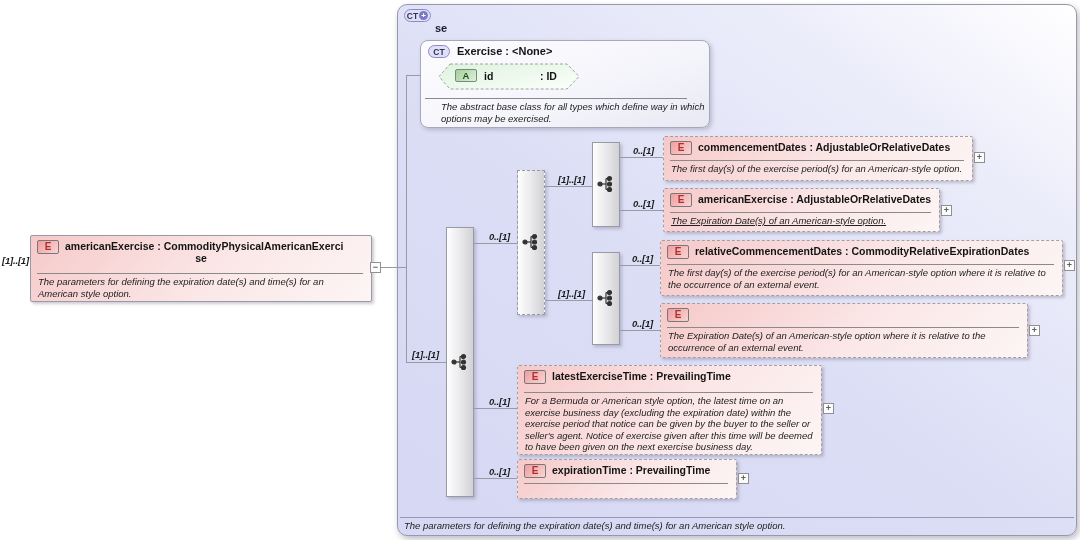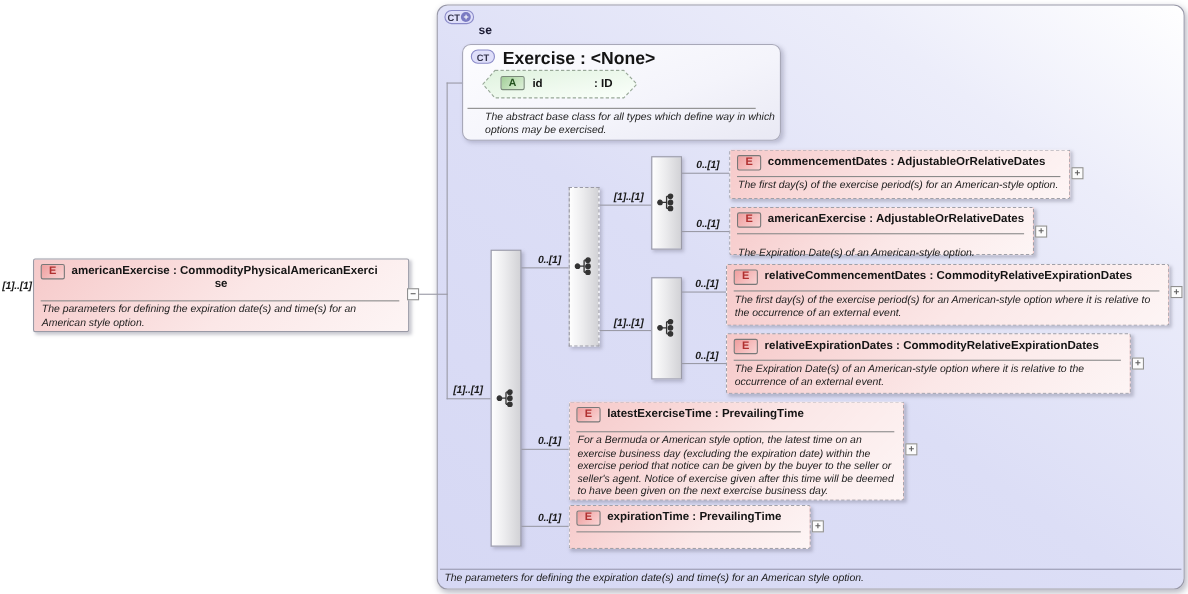--- a/index.html
+++ b/index.html
@@ -88,21 +88,21 @@
 
   <div class="hl" style="left:381px;top:267px;width:26px;"></div>
   <div class="vl" style="left:406px;top:75px;height:288px;"></div>
   <div class="hl" style="left:406px;top:75px;width:33px;"></div>
   <div class="hl" style="left:406px;top:362px;width:40px;"></div>
 
   <div id="base-box">
     <div class="ct-badge" style="left:7px;top:4px;width:22px;height:13px;">
       <span>CT</span>
     </div>
-    <div class="ct-title" style="left:36px;top:4px;font-size:16px;color:#141414;">Exercise : &lt;None&gt;</div>
+    <div class="ct-title" style="left:36px;top:4px;font-size:11px;color:#141414;">Exercise : &lt;None&gt;</div>
     <div style="position:absolute;left:4px;top:57px;width:262px;height:1px;background:#8a8a8a;top:57px;"></div>
     <div style="position:absolute;left:4px;top:60px;width:274px;font:italic 9.5px/11.5px 'Liberation Sans',sans-serif;color:#222;margin-left:16px;">The abstract base class for all types which define way in which options may be exercised.</div>
   </div>
 
   <svg style="position:absolute;left:438px;top:63px;" width="142" height="27">
     <defs>
       <linearGradient id="hexg" x1="0" y1="0" x2="1" y2="1">
         <stop offset="0" stop-color="#dff2de"></stop>
           <stop offset="1" stop-color="#fbfffb"></stop>
       </linearGradient>
@@ -190,37 +190,36 @@
     <span class="esep" style="top:23px;width:294px;"></span>
     <span class="edesc" style="top:26px;width:296px;">The first day(s) of the exercise period(s) for an American-style option.</span>
   </div>
   <div class="toggle" style="left:974px;top:152px;">+</div>
 
   <div class="lbl" style="left:633px;top:198px;">0..[1]</div>
   <div class="ebox" style="left:663px;top:188px;width:277px;height:44px;">
     <span class="ebadge">E</span>
     <span class="etitle">americanExercise : AdjustableOrRelativeDates</span>
     <span class="esep" style="top:23px;width:261px;"></span>
-    <span class="edesc" style="top:36px;width:263px;">The Expiration Date(s) of an American-style option.</span>
+    <span class="edesc" style="top:26px;width:263px;text-decoration:underline;">The Expiration Date(s) of an American-style option.</span>
   </div>
   <div class="toggle" style="left:941px;top:205px;">+</div>
 
   <div class="lbl" style="left:632px;top:253px;">0..[1]</div>
   <div class="ebox" style="left:660px;top:240px;width:403px;height:56px;">
     <span class="ebadge">E</span>
     <span class="etitle">relativeCommencementDates : CommodityRelativeExpirationDates</span>
     <span class="esep" style="top:23px;width:387px;"></span>
     <span class="edesc" style="top:26px;width:389px;">The first day(s) of the exercise period(s) for an American-style option where it is relative to the occurrence of an external event.</span>
   </div>
   <div class="toggle" style="left:1064px;top:260px;">+</div>
 
   <div class="lbl" style="left:632px;top:318px;">0..[1]</div>
   <div class="ebox" style="left:660px;top:303px;width:368px;height:55px;">
     <span class="ebadge">E</span>
-    <span class="etitle">relativeExpirationDates : CommodityRelativeExpirationDates</span>
     <span class="esep" style="top:23px;width:352px;"></span>
     <span class="edesc" style="top:26px;width:354px;">The Expiration Date(s) of an American-style option where it is relative to the occurrence of an external event.</span>
   </div>
   <div class="toggle" style="left:1029px;top:325px;">+</div>
 
   <div class="lbl" style="left:489px;top:396px;">0..[1]</div>
   <div class="ebox" style="left:517px;top:365px;width:305px;height:90px;">
     <span class="ebadge">E</span>
     <span class="etitle">latestExerciseTime : PrevailingTime</span>
     <span class="esep" style="top:26px;width:289px;"></span>

